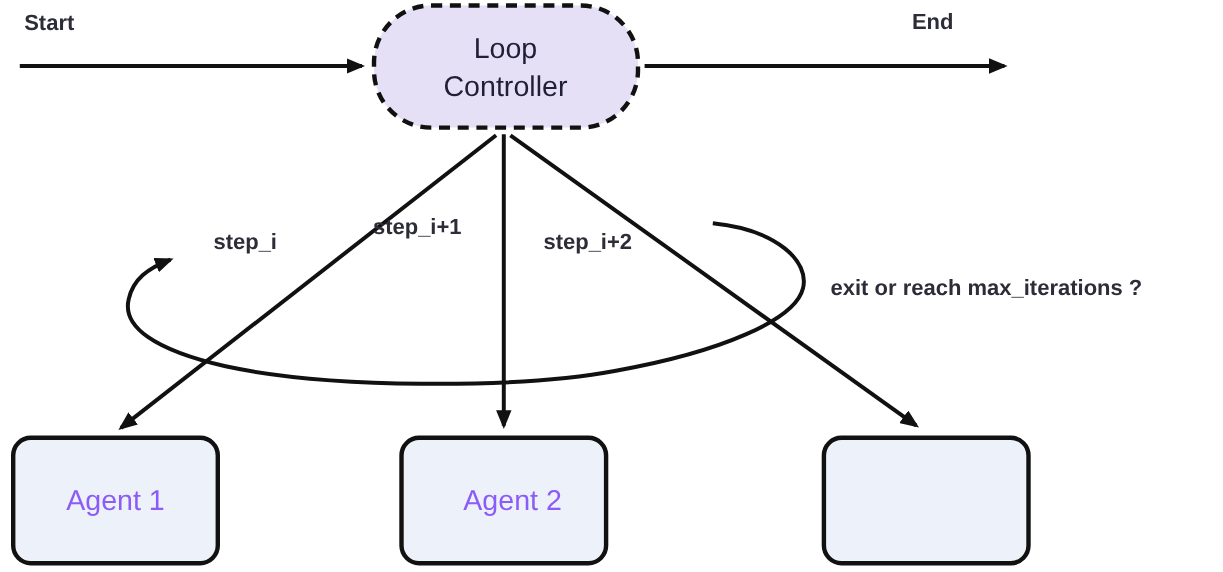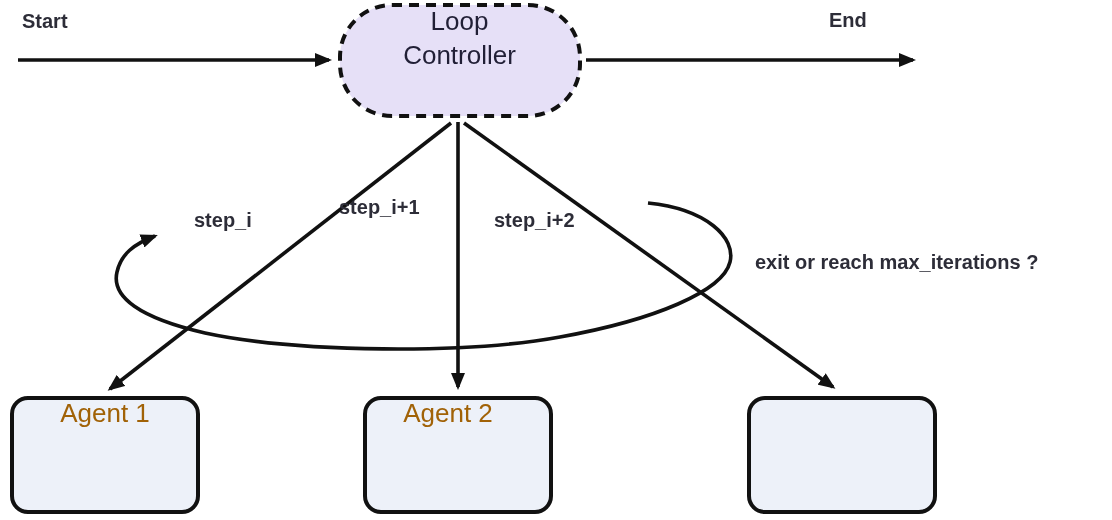--- a/index.html
+++ b/index.html
@@ -23,33 +23,34 @@
     position: absolute;
     color: #2d2d38;
     font-size: 20px;
     line-height: 30px;
     white-space: nowrap;
     font-weight: bold;
   }
   .node-label-box {
     position: absolute;
     display: flex;
+    align-items: center;
     justify-content: center;
     text-align: center;
     color: #211f36;
     font-size: 26px;
     line-height: 34px;
   }
   .controller-box {
     left: 338px; top: 4px; width: 243px; height: 113px;
   }
   .controller-box span { display: inline-block; max-width: 150px; white-space: normal; }
-  .agent-box { top: 396px; width: 190px; height: 118px; color: #a16207; }
+  .agent-box { top: 396px; width: 190px; height: 118px; color: #8b5cf6; }
   .agent-1 { left: 10px; }
-  .agent-2 { left: 353px; }
+  .agent-2 { left: 371px; }
   .agent-3 { left: 747px; }
 </style>
 </head>
 <body>
 
 <div id="canvas">
 
   <svg id="wires" width="1112" height="520" viewBox="0 0 1112 520">
     <defs>
       <marker id="arrow" viewBox="0 0 17 14" markerWidth="17" markerHeight="14" refX="14" refY="7" orient="auto" markerUnits="userSpaceOnUse">

